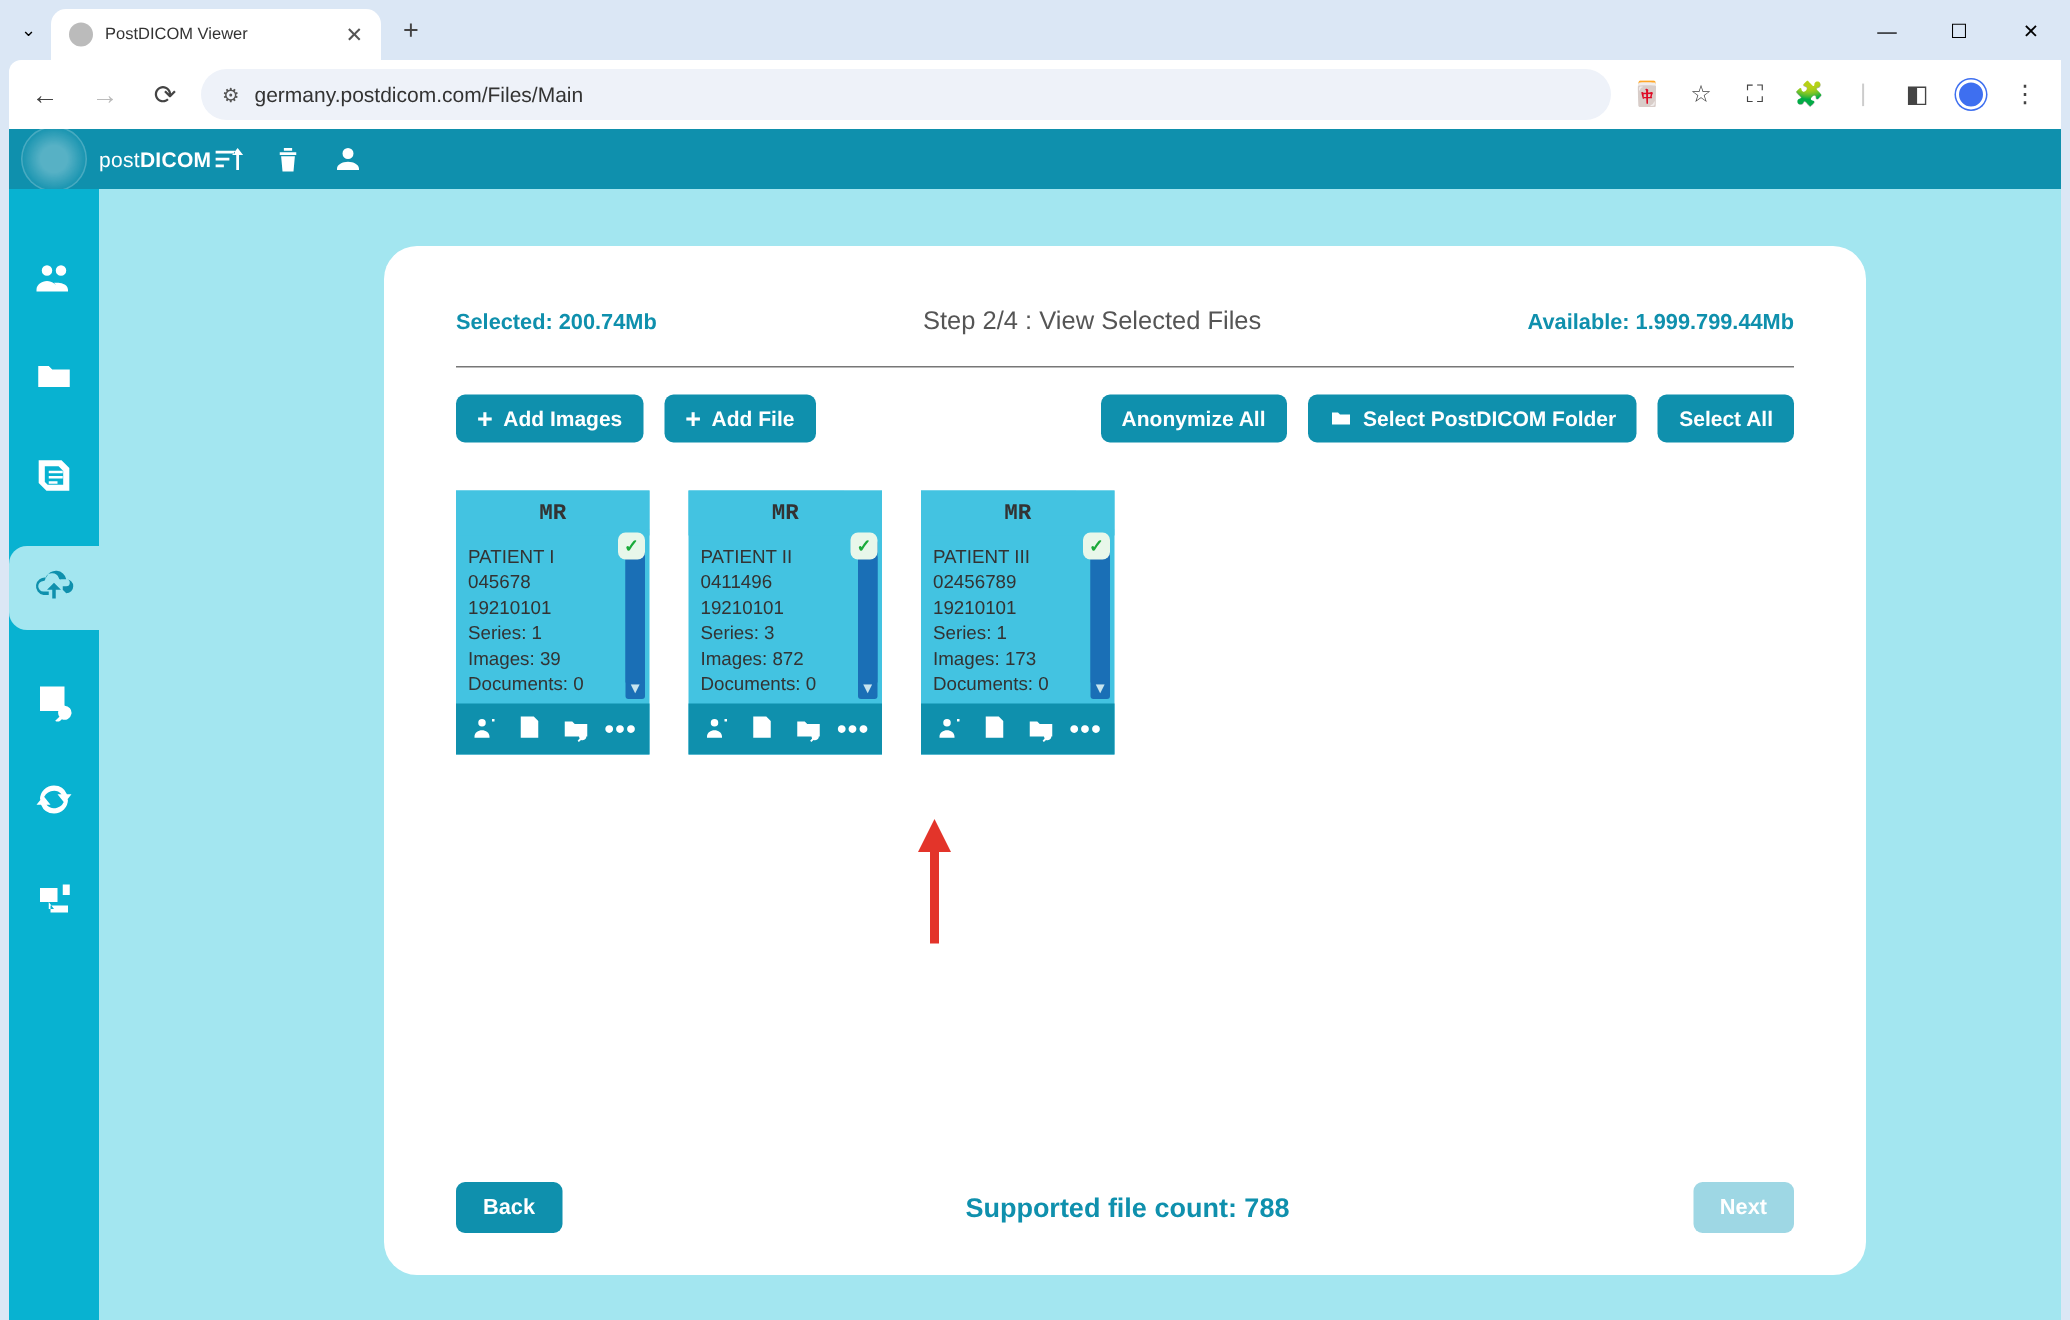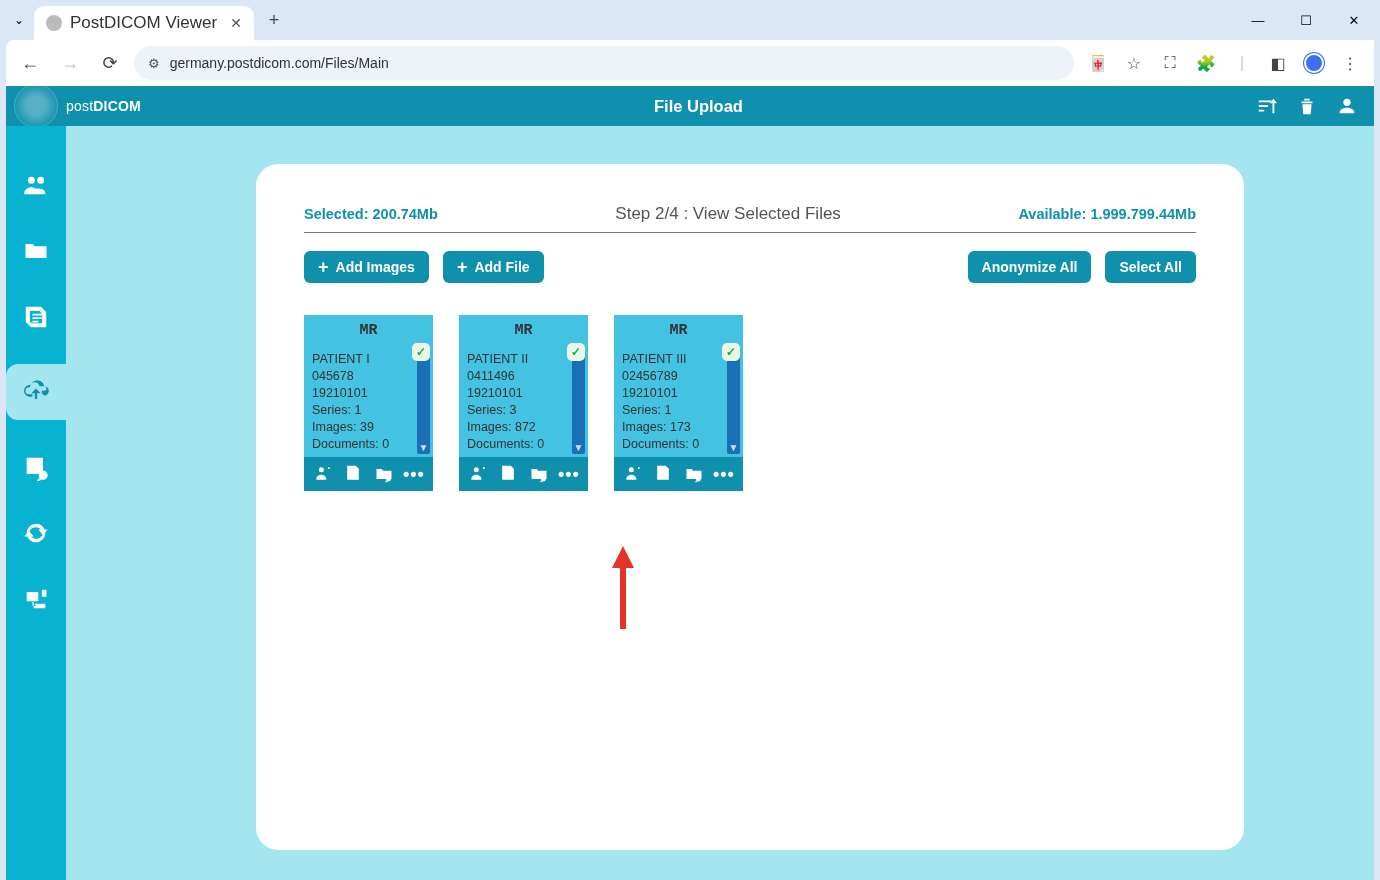--- a/index.html
+++ b/index.html
@@ -4,21 +4,21 @@
 <style>
   * { box-sizing: border-box; margin: 0; padding: 0; font-family: -apple-system, BlinkMacSystemFont, "Segoe UI", Arial, sans-serif; }
   body { background: #dbe7f5; width: 1380px; height: 880px; overflow: hidden; }
 
   
   .browser-chrome { background: #dbe7f5; }
   .titlebar { display: flex; align-items: center; height: 40px; padding: 0 4px; }
   .tab-dropdown { width: 30px; height: 28px; display:flex; align-items:center; justify-content:center; font-size:12px; }
   .tab { background: #fff; border-radius: 10px 10px 0 0; height: 34px; margin-top:6px; display:flex; align-items:center; padding:0 12px; gap:8px; width: 220px; }
   .tab-favicon { width:16px; height:16px; border-radius:50%; background:#bbb; display:inline-block; }
-  .tab-title { font-size:17px; color:#333; flex:1; white-space:nowrap; overflow:hidden; text-overflow:ellipsis; }
+  .tab-title { font-size:11px; color:#333; flex:1; white-space:nowrap; overflow:hidden; text-overflow:ellipsis; }
   .tab-close { font-size:14px; color:#555; }
   .newtab { width:28px; text-align:center; font-size:18px; color:#444; margin-left:6px; }
   .win-controls { margin-left:auto; display:flex; gap:4px; }
   .win-btn { width:44px; height:32px; display:flex; align-items:center; justify-content:center; font-size:13px; }
 
   .toolbar { background:#fff; height:46px; display:flex; align-items:center; padding:0 8px; gap:8px; border-top-left-radius: 8px; margin:0 6px;}
   .nav-btn { width:32px; height:32px; display:flex; align-items:center; justify-content:center; color:#444; font-size:18px; border-radius:50%; }
   .nav-btn.disabled { color:#bbb; }
   .addr { flex:1; background:#eef2f9; border-radius:20px; height:34px; display:flex; align-items:center; padding:0 14px; font-size:14px; color:#333; gap:10px;}
   .addr-icon { font-size:13px; color:#555; }
@@ -41,21 +41,21 @@
   .workspace { display:flex; height:calc(100% - 40px); }
   .sidebar { width:60px; background:#08b2d1; display:flex; flex-direction:column; align-items:center; padding-top:40px; gap:28px; }
   .side-item { width:38px; height:38px; display:flex; align-items:center; justify-content:center; position:relative; }
   .side-item.active { background:#a3e6f0; border-radius: 12px 0 0 12px; width:60px; height:56px; margin-left:0; padding-left:0;}
   .side-item svg { fill:#fff; width:28px; height:28px; }
   .side-item.active svg { fill:#0f90ad; }
 
   .content { flex:1; position:relative; }
 
   .panel { position:absolute; left:190px; right:130px; top:38px; bottom:30px; background:#fff; border-radius:22px; padding:40px 48px 28px 48px; display:flex; flex-direction:column; }
-  .panel-top { display:flex; align-items:baseline; justify-content:space-between; border-bottom:1.5px solid #777; padding-bottom:8px; }
+  .panel-top { display:flex; align-items:baseline; justify-content:space-between; border-bottom:1.5px solid #777; padding-bottom:20px; }
   .info-text { color:#0f90ad; font-size:14.5px; font-weight:600; }
   .step-text { color:#555; font-size:17px; font-weight:500; }
 
   .actions-row { display:flex; gap:14px; margin-top:18px; }
   .btn { background:#0f90ad; color:#fff; font-size:14px; font-weight:600; border:none; border-radius:6px; padding:8px 14px; display:flex; align-items:center; gap:7px; cursor:pointer; }
   .btn .plus { font-size:18px; font-weight:800; line-height:10px; }
   .spacer { flex:1; }
 
   .cards { display:flex; gap:26px; margin-top:32px; }
   .card { width:129px; background:#43c3e1; position:relative; }
@@ -124,21 +124,20 @@
 </div>
 
 <div class="app">
   <div class="app-header">
     <div class="logo-wrap">
         <div class="logo-circle"></div>
       </div>
     <div class="brand">
       <span>post</span><b>DICOM</b>
     </div>
-    <div class="header-title">File Upload</div>
     <div class="header-actions">
       <div class="hi">
           <svg viewBox="0 0 24 24">
             <path d="M3 6h14v2H3zM3 11h10v2H3zM3 16h6v2H3zM19 4l-4 5h3v11h2V9h3z"></path>
           </svg>
         </div>
       <div class="hi">
           <svg viewBox="0 0 24 24">
             <path d="M6 7h12v2H6zM7 10h10l-1 11H8zM9 4h6v2H9z"></path>
           </svg>
@@ -204,20 +203,26 @@
               <span>Add Images</span>
             </button>
           <button class="btn">
               <span class="plus">+</span>
               <span>Add File</span>
             </button>
           <div class="spacer"></div>
           <button class="btn">
               <span>Anonymize All</span>
             </button>
+          <button class="btn">
+            <svg width="16" height="16" viewBox="0 0 24 24" fill="#fff">
+                <path d="M3 6h6l2 2h10v10H3z"></path>
+              </svg>
+            <span>Select PostDICOM Folder</span>
+          </button>
           <button class="btn">
               <span>Select All</span>
             </button>
         </div>
 
         <div class="cards">
 
           <div class="card">
             <div class="fold-bg"></div>
               <div class="fold"></div>
@@ -331,16 +336,21 @@
               <div class="ca dots">•••</div>
             </div>
           </div>
         </div>
 
         <svg class="annot-arrow" width="30" height="90">
           <line x1="15" y1="20" x2="15" y2="85" stroke="#e3342a" stroke-width="6"></line>
           <polygon points="15,2 4,24 26,24" fill="#e3342a"></polygon>
         </svg>
 
+        <div class="panel-bottom">
+          <button class="btn-nav">Back</button>
+          <div class="supported">Supported file count: 788</div>
+          <button class="btn-nav disabled">Next</button>
+        </div>
       </div>
     </div>
   </div>
 </div>
 
 </body></html>

